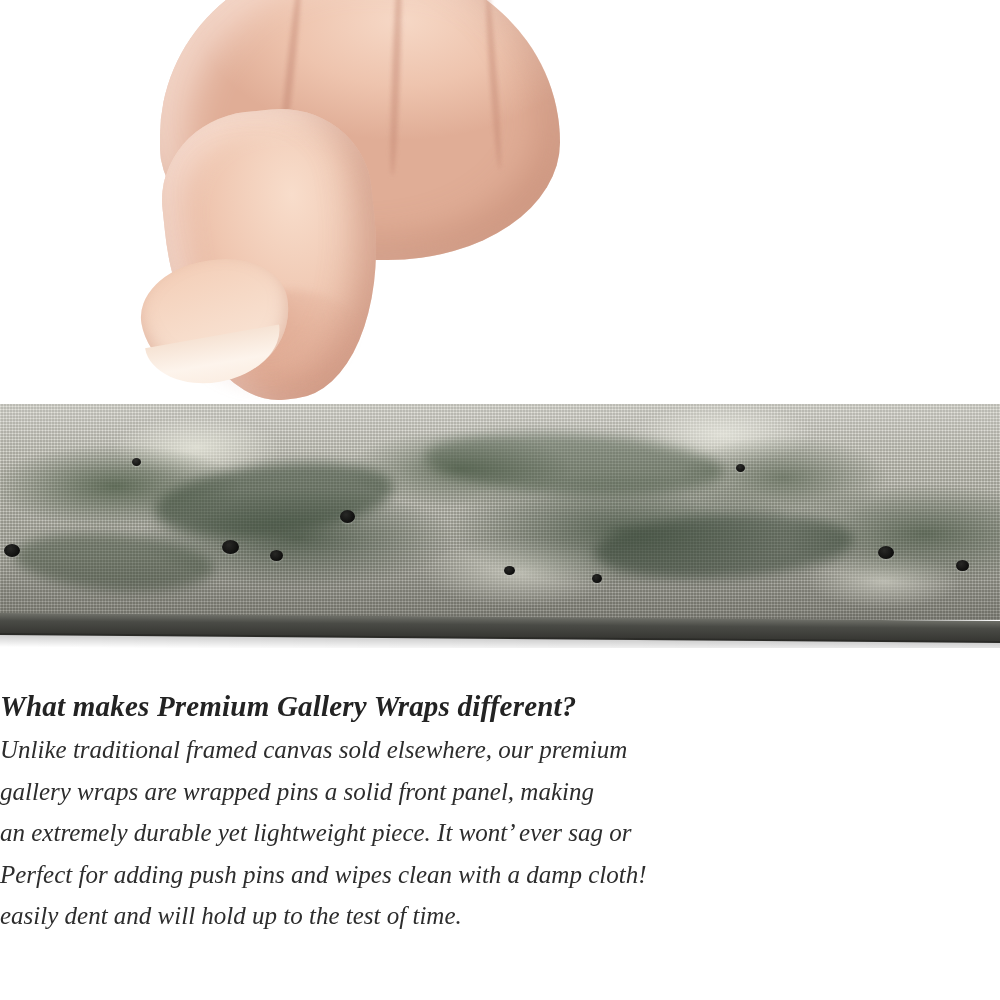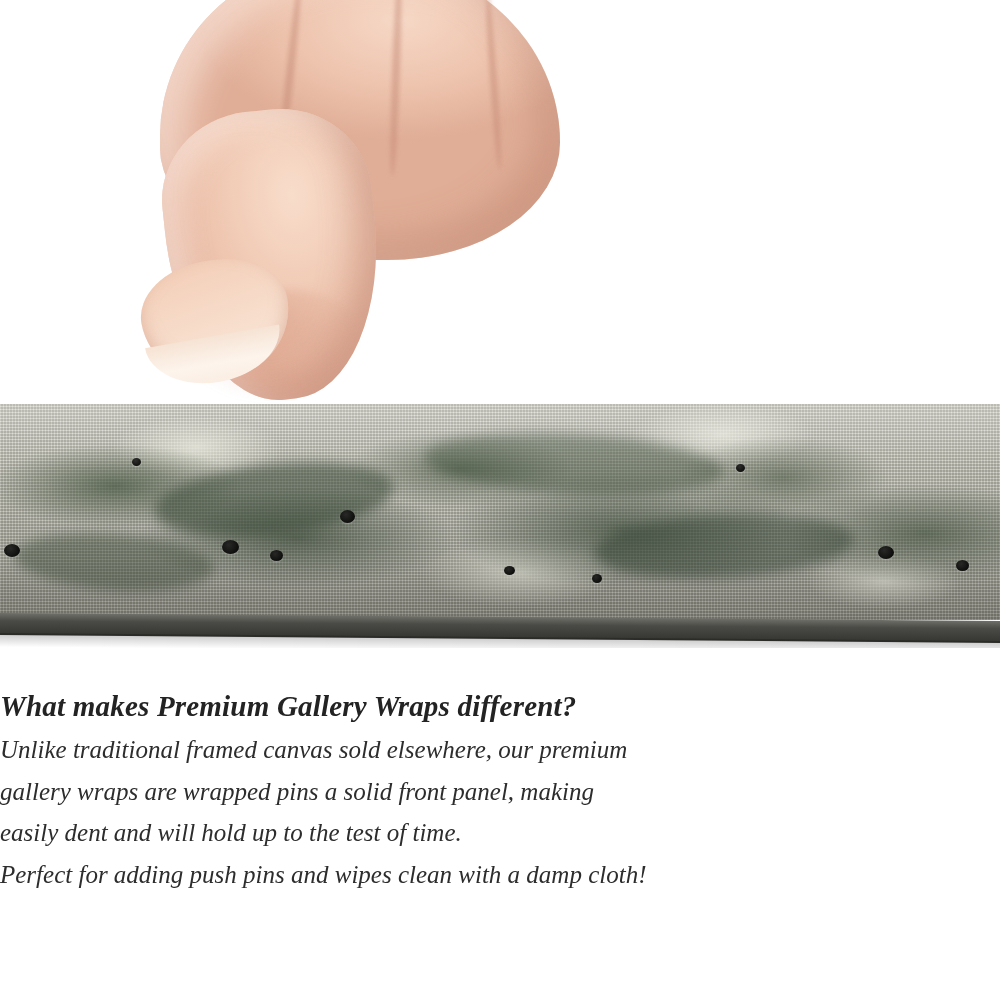--- a/index.html
+++ b/index.html
@@ -246,18 +246,19 @@
       <div class="canvas-shadow"></div>
     </div>
 
   </div>
 
   <div class="caption">
     <div class="caption-title">What makes Premium Gallery Wraps different?</div>
     <div class="caption-body">
       <p>Unlike traditional framed canvas sold elsewhere, our premium</p>
       <p>gallery wraps are wrapped pins a solid front panel, making</p>
+      <p>an extremely durable yet lightweight piece. It wont’ ever sag or</p>
+      <p>Perfect for adding push pins and wipes clean with a damp cloth!</p>
       <p>easily dent and will hold up to the test of time.</p>
-      <p>Perfect for adding push pins and wipes clean with a damp cloth!</p>
     </div>
   </div>
 
 </div>
 
 </body></html>

